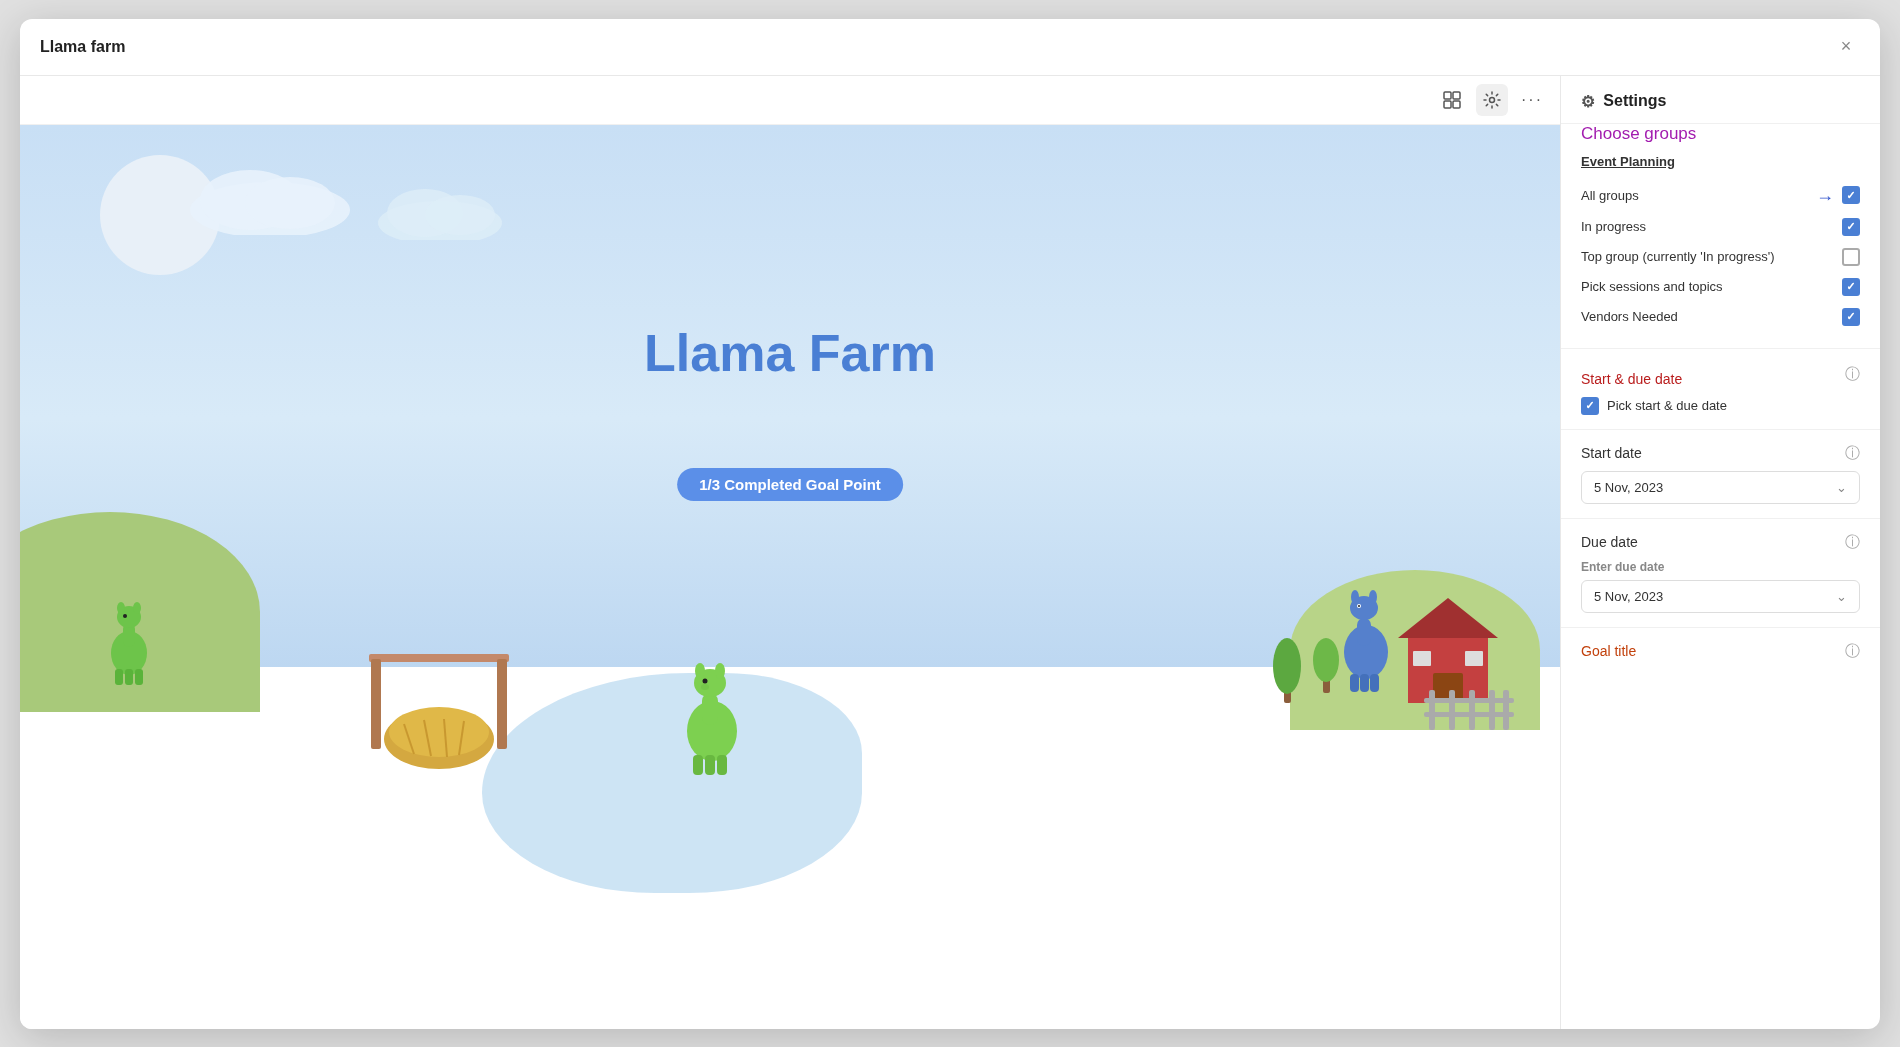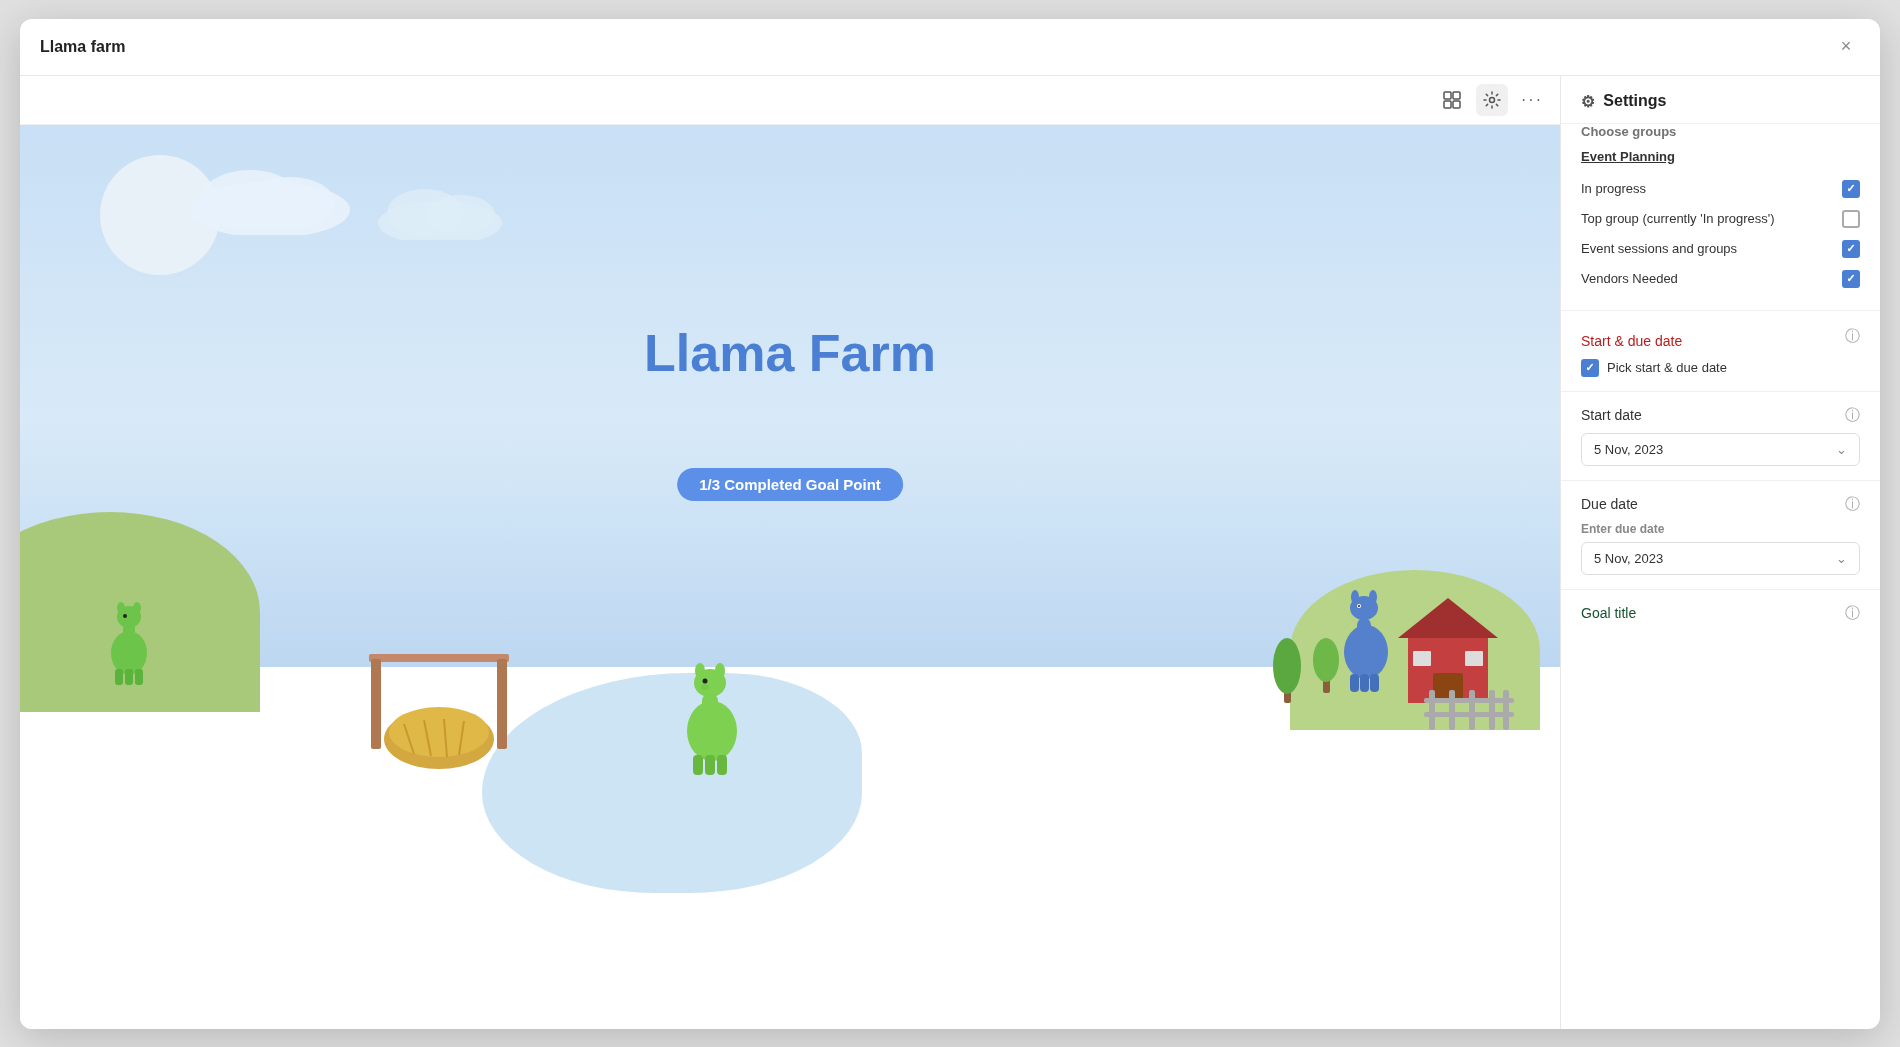--- a/index.html
+++ b/index.html
@@ -247,24 +247,24 @@
       color: #333;
     }
     .chevron-icon {
       color: #888;
       font-size: 14px;
     }
     .settings-body {
       padding: 0 20px 16px;
     }
     .group-label {
-      font-size: 13px;
-      color: #737373;
+      font-size: 17px;
+      color: #a21caf;
       margin-bottom: 10px;
-      font-weight: 700;
+      font-weight: 400;
     }
     .event-planning-label {
       font-size: 13px;
       font-weight: 600;
       color: #333;
       margin-bottom: 10px;
       text-decoration: underline;
     }
     .group-item {
       display: flex;
@@ -380,21 +380,21 @@
       padding: 14px 20px;
     }
     .goal-title-header {
       display: flex;
       align-items: center;
       justify-content: space-between;
     }
     .goal-title-label {
       font-size: 14px;
       font-weight: 500;
-      color: #14532d;
+      color: #c2410c;
     }
     
     svg { display: block; }
   </style>
 </head>
 <body>
 
 <div class="window">
 
   <div class="title-bar">
@@ -571,33 +571,40 @@
       <div class="settings-header">
         <span class="settings-gear-icon">⚙</span>
         <span>Settings</span>
       </div>
 
       <div class="settings-section">
         <div class="settings-body">
           <div class="group-label">Choose groups</div>
           <div class="event-planning-label">Event Planning</div>
 
+          <div class="group-item">
+            <span class="group-item-label">All groups</span>
+            <div class="group-item-right">
+              <span class="arrow-icon">→</span>
+              <div class="checkbox checked"></div>
+            </div>
+          </div>
 
           <div class="group-item">
             <span class="group-item-label">In progress</span>
             <div class="checkbox checked"></div>
           </div>
 
           <div class="group-item">
             <span class="group-item-label">Top group (currently 'In progress')</span>
             <div class="checkbox unchecked"></div>
           </div>
 
           <div class="group-item">
-            <span class="group-item-label">Event sessions and groups</span>
+            <span class="group-item-label">Pick sessions and topics</span>
             <div class="checkbox checked"></div>
           </div>
 
           <div class="group-item">
             <span class="group-item-label">Vendors Needed</span>
             <div class="checkbox checked"></div>
           </div>
         </div>
       </div>
 

